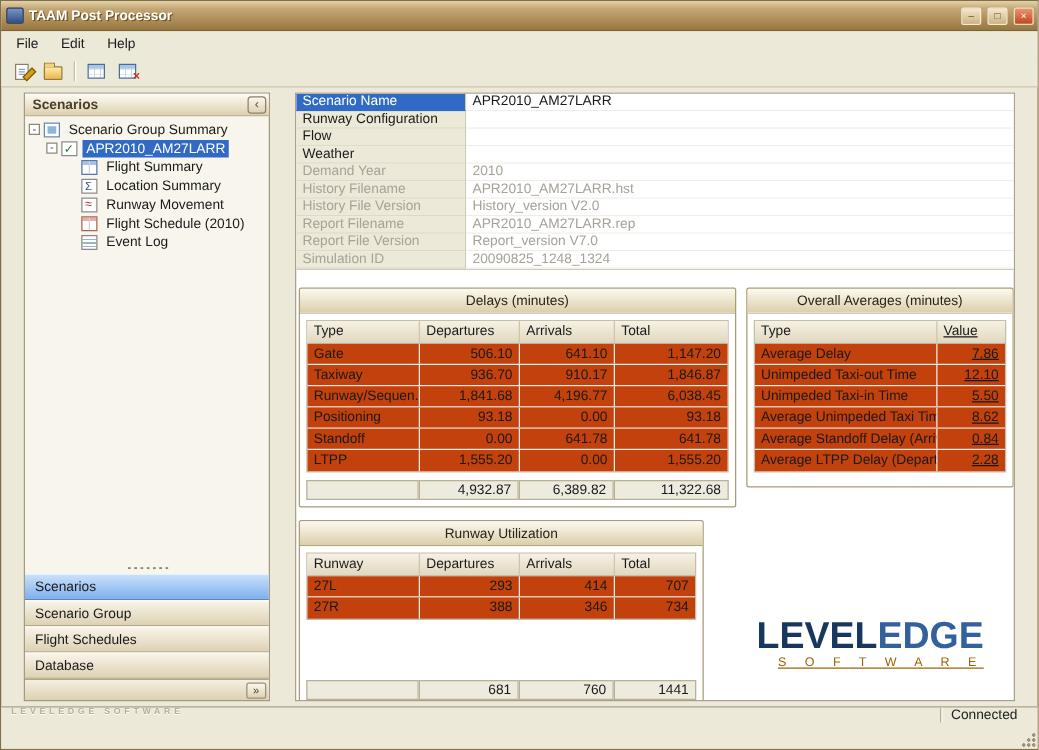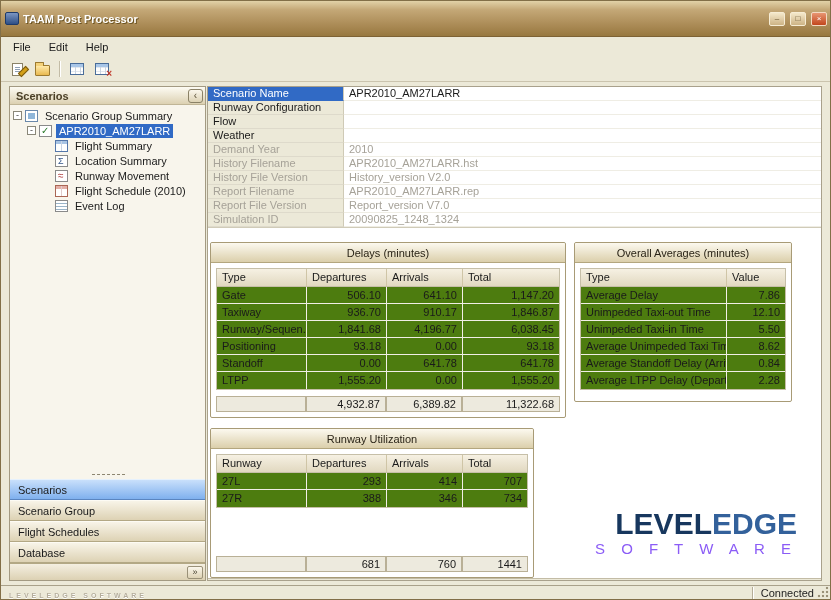--- a/index.html
+++ b/index.html
@@ -2,21 +2,21 @@
 <html><head>
 <meta charset="utf-8">
 <style>
   * { margin:0; padding:0; box-sizing:border-box; }
   html,body { width:831px; height:600px; }
   body { font-family:"Liberation Sans", sans-serif; font-size:11px; color:#1a1a1a; background:#ece9d8; overflow:hidden; }
 
   .window { width:831px; height:600px; border:1px solid #826f48; display:flex; flex-direction:column; background:#ece9d8; }
 
   
-  .titlebar { height:36px; flex:0 0 auto; display:flex; align-items:center; gap:4px; padding:0 3px 0 4px;
+  .titlebar { height:24px; flex:0 0 auto; display:flex; align-items:center; gap:4px; padding:0 3px 0 4px;
     background:linear-gradient(180deg,#e2d2a8 0%,#c4a877 25%,#aa8a55 70%,#97783f 100%); border-bottom:1px solid #7d6234; }
   .title-icon { width:14px; height:13px; border:1px solid #1d3a6b; border-radius:2px; background:linear-gradient(#7b95c2,#2e4f86); flex:0 0 auto; }
   .title-text { flex:1; color:#fff; font-weight:bold; text-shadow:1px 1px 0 #6b5322; white-space:nowrap; overflow:hidden; }
   .tbtn { width:16px; height:14px; border:1px solid #f6ecd4; border-radius:2px; background:linear-gradient(#f4e8ca,#cdb385);
     font-size:8px; line-height:12px; text-align:center; color:#5c4a26; flex:0 0 auto; margin-left:1px; }
   .tbtn.close { background:linear-gradient(#e89572,#c2461d); color:#fff; border-color:#f3d9c2; }
 
   
   .menubar { height:20px; flex:0 0 auto; display:flex; align-items:center; padding-left:3px; background:#ece9d8; }
   .menu-item { padding:2px 9px 3px; }
@@ -28,21 +28,21 @@
   .ic-sheet::before { content:""; position:absolute; left:2px; top:3px; width:5px; height:1px; background:#8fa0b4; box-shadow:0 2px 0 #8fa0b4,0 4px 0 #8fa0b4; }
   .ic-sheet::after { content:""; position:absolute; width:3px; height:9px; background:#d4a017; border:1px solid #7a5a10; transform:rotate(45deg); right:-4px; bottom:-2px; }
   .ic-folder { width:15px; height:11px; background:linear-gradient(#ffe9a8,#e8b94f); border:1px solid #9c7a2f; border-radius:1px; position:relative; margin-top:3px; }
   .ic-folder::before { content:""; position:absolute; top:-4px; left:-1px; width:7px; height:3px; background:#f4d27a; border:1px solid #9c7a2f; border-bottom:none; border-radius:1px 1px 0 0; }
   .ic-table { width:14px; height:12px; border:1px solid #4a6d99; position:relative; background-color:#fff;
     background-image:linear-gradient(#a8c6e8,#a8c6e8), repeating-linear-gradient(to right,transparent 0 4px,#ccd6e2 4px 5px), repeating-linear-gradient(to bottom,transparent 0 3px,#e2e8ef 3px 4px);
     background-size:100% 3px,100% 100%,100% 100%; background-repeat:no-repeat,repeat,repeat; }
   .ic-table.x::after { content:"×"; position:absolute; right:-4px; bottom:-5px; color:#c0392b; font-weight:bold; font-size:10px; }
 
   
-  .main { flex:1; display:flex; gap:1px; padding:4px 8px; min-height:0; }
+  .main { flex:1; display:flex; gap:20px; padding:4px 18px; min-height:0; }
 
   
   .sidebar { width:197px; flex:0 0 auto; border:1px solid #a39a82; background:#f8f5ec; display:flex; flex-direction:column; min-height:0; }
   .sidebar-header { height:18px; flex:0 0 auto; display:flex; align-items:center; padding:0 2px 0 6px;
     background:linear-gradient(#fdfbf3,#dcd1b2); border-bottom:1px solid #c0b априч;}
   .sidebar-header { border-bottom:1px solid #c0b globalization; }
   .sidebar-header { border-bottom:1px solid #c0b596; }
   .sidebar-header > span:first-child { flex:1; font-weight:bold; color:#4a3f26; }
   .collapse-btn { width:15px; height:14px; border:1px solid #8a8166; border-radius:3px; background:linear-gradient(#fbf7ec,#ddd2b4);
     text-align:center; line-height:12px; font-size:10px; color:#5a5038; }
@@ -101,48 +101,48 @@
     background:linear-gradient(#fcf9ef,#dbcfab); border-bottom:1px solid #b3a67e; border-radius:2px 2px 0 0; color:#2a2417; }
   .gb-body { flex:1; display:flex; flex-direction:column; padding:5px; min-height:0;justify-content:center; }
   .gb-delays { width:356px; }
   .gb-averages { width:218px; height:160px; }
   .gb-runway { width:324px; margin:10px 0 0 2px; height:150px; flex:0 0 auto; }
 
   .dtable { border:1px solid #c6bfa8; flex:0 0 auto; }
   .thead { display:flex; height:18px; background:linear-gradient(#f6f1e3,#e1d8c0); border-bottom:1px solid #c6bfa8; }
   .th { padding:0 5px; line-height:17px; border-right:1px solid #cfc5a6; white-space:nowrap; overflow:hidden; }
   .th:last-child { border-right:none; }
-  .trow { display:flex; height:17px; background:#4d7c0f; border-bottom:1px solid #f0eee5; }
+  .trow { display:flex; height:17px; background:#c2410c; border-bottom:1px solid #f0eee5; }
   .trow:last-child { border-bottom:none; }
   .td { padding:0 5px; line-height:16px; border-right:1px solid #f2efe6; white-space:nowrap; overflow:hidden; }
   .td:last-child { border-right:none; }
   .num { text-align:right; }
   .c-type { width:90px; flex:0 0 auto; } .c-dep { width:80px; flex:0 0 auto; } .c-arr { width:76px; flex:0 0 auto; } .c-tot { flex:1; }
-  .ac1 { width:146px; flex:0 0 auto; } .ac2 { flex:1; }
+  .ac1 { width:146px; flex:0 0 auto; } .ac2 { flex:1;text-decoration:underline; }
   .gb-spacer { flex:1; }
   .totals { display:flex; margin-top:6px; flex:0 0 auto; }
   .tot-cell { height:16px; line-height:14px; border:1px solid #b9b096; background:#edeade; padding:0 5px; text-align:right; }
 
   
   .logo { position:absolute; right:24px; bottom:24px; text-align:right; line-height:1; }
   .logo-main { font-size:30px; font-weight:bold; letter-spacing:0; }
   .logo-level { color:#17375e; }
   .logo-edge { color:#33619b; }
-  .logo-sub { font-size:15px; letter-spacing:6px; color:#8b5cf6; margin-top:2px; }
+  .logo-sub { font-size:10px; letter-spacing:6px; color:#a16207; margin-top:2px;text-decoration:underline; }
 
   
   .recordbar { margin-top:auto; height:17px; flex:0 0 auto; background:#ece9d8; border-top:1px solid #c3bca6;
     display:flex; align-items:center; gap:1px; padding:1px 1px; }
   .rbtn { width:18px; height:14px; flex:0 0 auto; border:1px solid #a89e82; border-radius:2px;
     background:linear-gradient(#f7f3e7,#ddd2b5); font-size:7px; line-height:12px; text-align:center; color:#333; }
   .rlabel { padding:0 8px; white-space:nowrap; }
   .rtrack { flex:1; height:13px; margin-left:6px; background:#f7f5ec; border:1px solid #cac2aa; border-right:none; }
 
   
-  .statusbar { height:14px; flex:0 0 auto; background:#ece9d8; border-top:1px solid #a9a18a; display:flex; align-items:flex-end; position:relative; }
+  .statusbar { height:34px; flex:0 0 auto; background:#ece9d8; border-top:1px solid #a9a18a; display:flex; align-items:flex-start; position:relative; }
   .status-left { padding-left:8px; font-size:7px; font-weight:bold; letter-spacing:3px; color:#b5ae9c; text-shadow:0 1px 0 #fff; }
   .status-spacer { flex:1; }
   .status-sep { width:1px; height:12px; background:#b5ad98; box-shadow:1px 0 0 #fff; margin-right:8px; }
   .status-right { margin-right:16px; color:#222; }
   .grip { position:absolute; right:1px; bottom:1px; width:13px; height:13px;
     background-image:radial-gradient(circle at 11px 11px,#9a9178 1.2px,transparent 1.6px),
       radial-gradient(circle at 7px 11px,#9a9178 1.2px,transparent 1.6px),
       radial-gradient(circle at 11px 7px,#9a9178 1.2px,transparent 1.6px),
       radial-gradient(circle at 3px 11px,#9a9178 1.2px,transparent 1.6px),
       radial-gradient(circle at 11px 3px,#9a9178 1.2px,transparent 1.6px),

